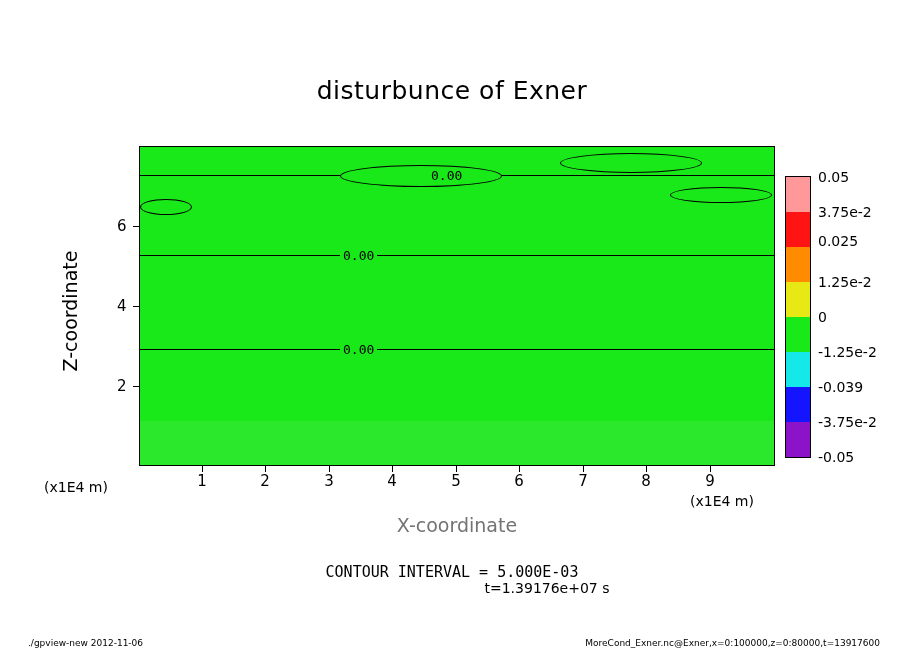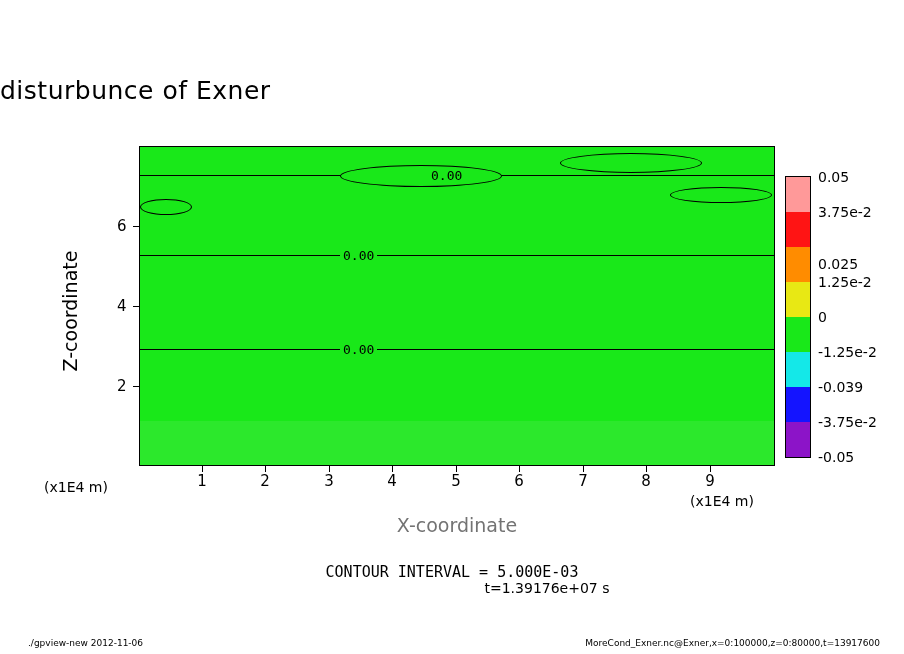--- a/index.html
+++ b/index.html
@@ -1,20 +1,20 @@
 <!DOCTYPE html>
 <html><head>
 <meta charset="utf-8">
 <style>
   html,body{margin:0;padding:0;background:#ffffff;}
   body{width:904px;height:654px;position:relative;font-family:"DejaVu Sans",sans-serif;overflow:hidden;}
   .abs{position:absolute;}
 
   #title{
-    left:0;top:76px;width:904px;
+    left:0;top:76px;width:904px;text-align:center;
     font-size:25px;color:#000;letter-spacing:0.5px;
   }
 
   
   #plot{
     left:139px;top:146px;width:636px;height:320px;
     border:1px solid #000;box-sizing:border-box;overflow:hidden;
     background:#19e819;
   }
   
@@ -121,21 +121,21 @@
   <div class="seg" style="height:12.5%;background:#ff8c00;"></div>
   <div class="seg" style="height:12.5%;background:#e8e814;"></div>
   <div class="seg" style="height:12.5%;background:#19e819;"></div>
   <div class="seg" style="height:12.5%;background:#14e8e8;"></div>
   <div class="seg" style="height:12.5%;background:#1414ff;"></div>
   <div class="seg" style="height:12.5%;background:#8c14c8;"></div>
 </div>
 
 <div class="cblab" style="top:177px;">0.05</div>
 <div class="cblab" style="top:212px;">3.75e-2</div>
-<div class="cblab" style="top:264px;text-align:right;">0.025</div>
+<div class="cblab" style="top:241px;text-align:right;">0.025</div>
 <div class="cblab" style="top:282px;">1.25e-2</div>
 <div class="cblab" style="top:317px;">0</div>
 <div class="cblab" style="top:352px;">-1.25e-2</div>
 <div class="cblab" style="top:387px;">-0.039</div>
 <div class="cblab" style="top:422px;">-3.75e-2</div>
 <div class="cblab" style="top:457px;">-0.05</div>
 
 <div class="abs" id="ci">CONTOUR INTERVAL = 5.000E-03</div>
 <div class="abs" id="tstamp">t=1.39176e+07 s</div>
 <div class="abs" id="footer-left">./gpview-new  2012-11-06</div>

